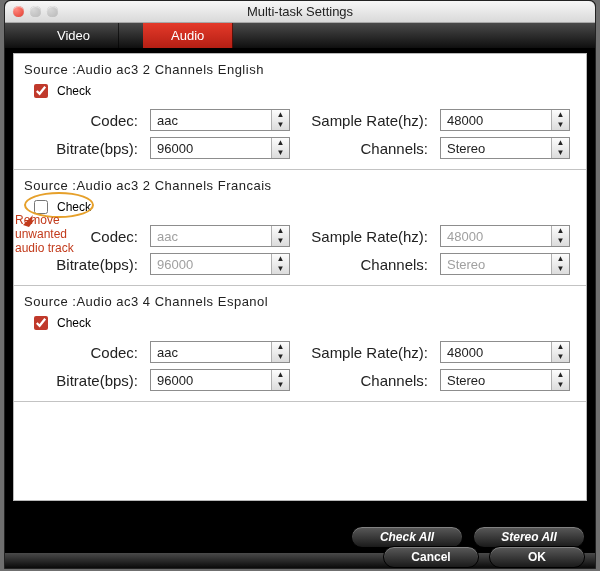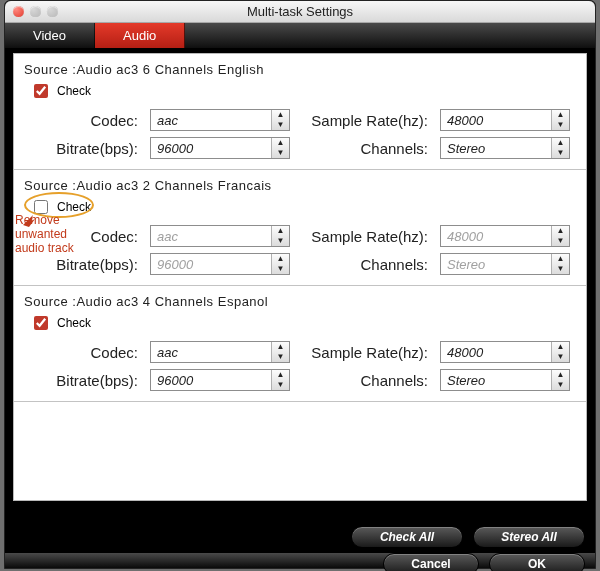--- a/index.html
+++ b/index.html
@@ -58,20 +58,21 @@
     border-bottom: 1px solid #000;
   }
   .tab {
     color: #fff;
     font-size: 13px;
     padding: 0 28px;
     display: flex;
     align-items: center;
     border-right: 1px solid rgba(0,0,0,0.6);
     cursor: default;
+    margin-left: 24px;
   }
   .tab.active {
     background: linear-gradient(#e43a2a, #b51f14);
   }
   .content {
     flex: 1 1 auto;
     padding: 4px 8px 4px 8px;
     overflow: hidden;
     position: relative;
   }
@@ -132,21 +133,20 @@
     height: 22px;
   }
   .spin-input {
     width: 100%;
     height: 22px;
     border: 1px solid #8d8d8d;
     background: #fff;
     font-size: 13px;
     padding: 0 22px 0 6px;
     color: #222;
-    font-style: italic;
   }
   .spin-input:disabled {
     color: #a0a0a0;
   }
   .spin-arrows {
     position: absolute;
     right: 1px; top: 1px; bottom: 1px;
     width: 18px;
     background: linear-gradient(#fcfcfc, #dcdcdc);
     border-left: 1px solid #b0b0b0;
@@ -165,21 +165,21 @@
     display: flex;
     justify-content: flex-end;
     gap: 10px;
     font-style: italic;
   }
   .footer2 {
     background: linear-gradient(#4a4a4a, #0a0a0a);
     height: 16px;
     display: flex;
     justify-content: flex-end;
-    align-items: flex-start;
+    align-items: flex-end;
     gap: 10px;
     padding-right: 10px;
     border-top: 1px solid #000;
   }
   .btn {
     min-width: 112px;
     height: 22px;
     border: 1px solid #000;
     border-radius: 11px;
     background: linear-gradient(#5a5a5a, #1a1a1a);
@@ -225,21 +225,21 @@
 
   <div class="tabbar">
     <div class="tab">Video</div>
     <div class="tab active">Audio</div>
   </div>
 
   <div class="content">
     <div class="track-pane">
 
       <div class="group">
-        <div class="source">Source :Audio  ac3  6 Channels  English</div>
+        <div class="source">Source :Audio  ac3  2 Channels  English</div>
         <div class="check-row">
           <input type="checkbox" checked="" style="">
           <span>Check</span>
         </div>
         <div class="fields">
           <div class="lbl">Codec:</div>
           <div class="spinwrap">
             <input class="spin-input" value="aac" style="">
             <div class="spin-arrows">
                 <span>▲</span>

